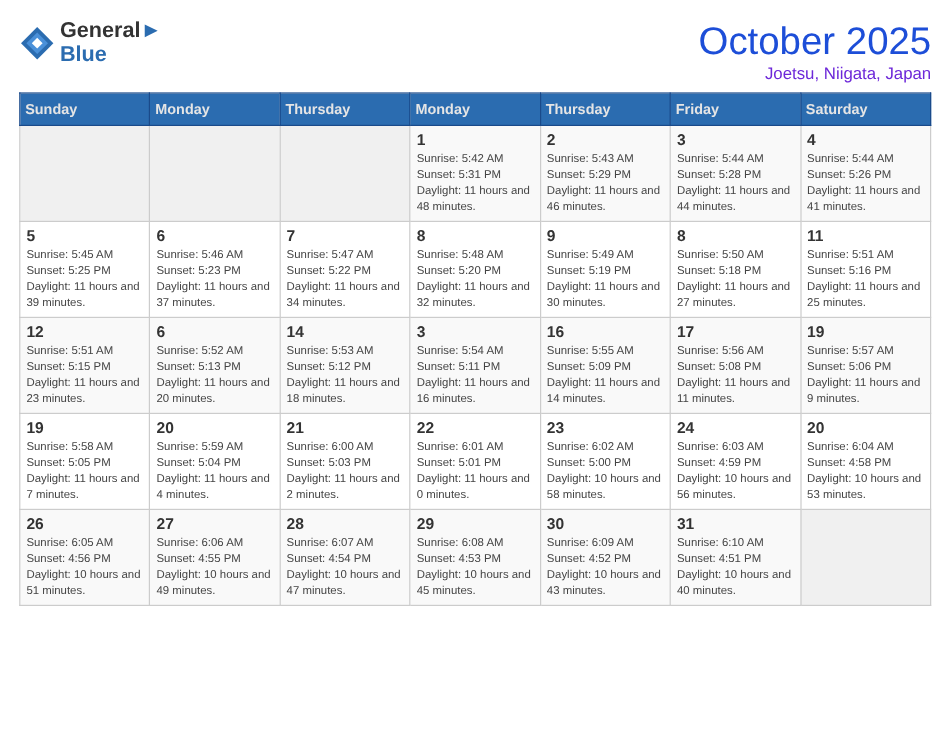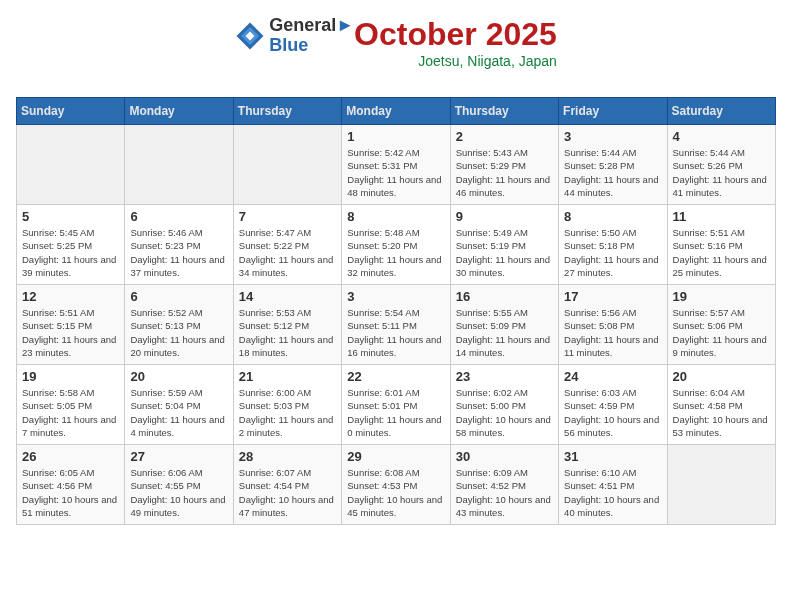--- a/index.html
+++ b/index.html
@@ -5,23 +5,23 @@
     * { box-sizing: border-box; margin: 0; padding: 0; }
     body {
       font-family: Arial, sans-serif;
       background: #fff;
       width: 792px;
       min-height: 612px;
       padding: 16px;
     }
     .header {
       display: flex;
-      justify-content: center;
+      justify-content: space-between;
       align-items: flex-start;
-      margin-bottom: 28px;
+      margin-bottom: 8px;
     }
     .logo {
       display: flex;
       align-items: center;
     }
     .logo-text {
       font-size: 18px;
       font-weight: bold;
       color: #333;
       line-height: 1.1;
@@ -30,26 +30,26 @@
     .logo-icon {
       width: 30px;
       height: 30px;
       margin-right: 4px;
     }
     .title-block {
       text-align: right;
     }
     .month-title {
       font-size: 32px;
-      font-weight: bold;
-      color: #b91c1c;
+      font-weight: normal;
+      color: #1d4ed8;
     }
     .location {
       font-size: 14px;
-      color: #15803d;
+      color: #6d28d9;
     }
     table {
       width: 100%;
       border-collapse: collapse;
       table-layout: fixed;
     }
     thead th {
       background: #2b6cb0;
       color: #e5e5e5;
       font-size: 12px;

